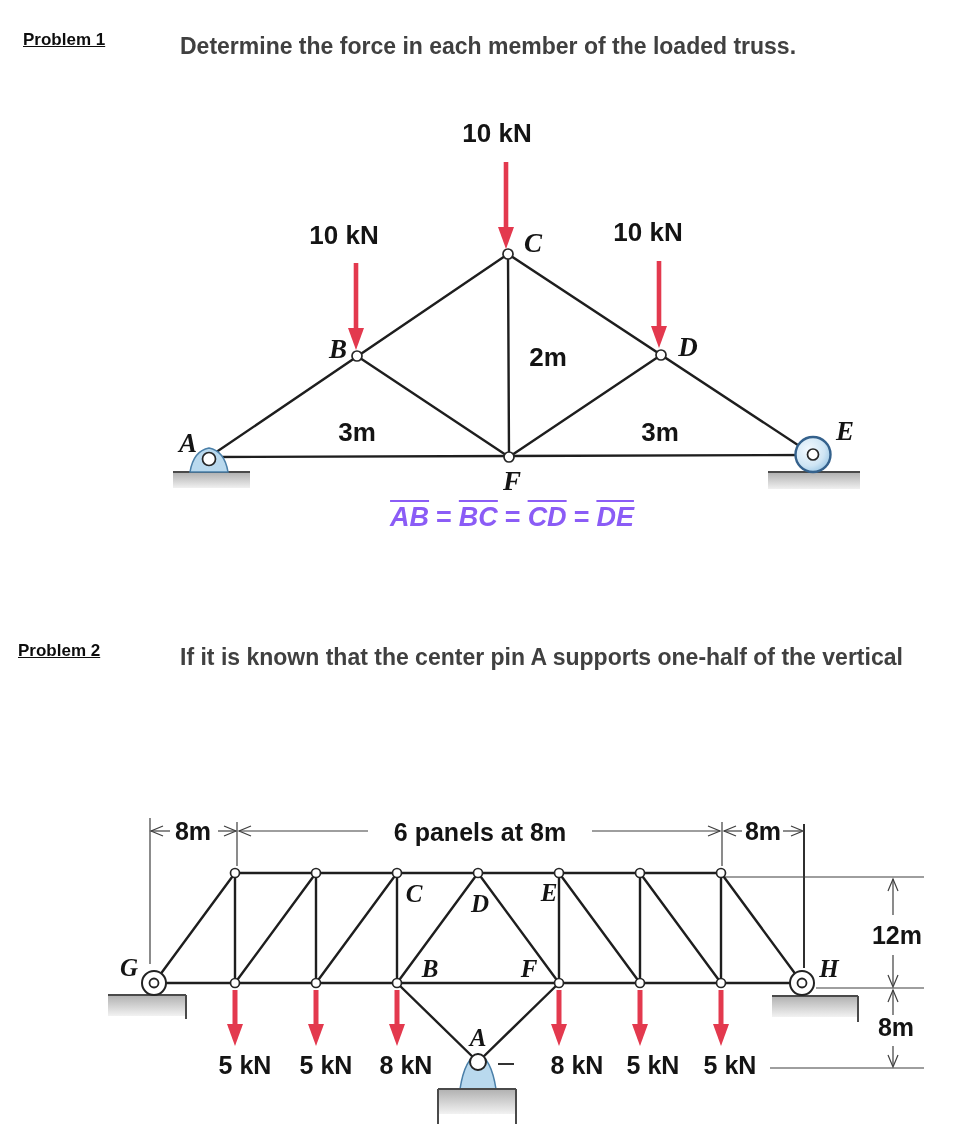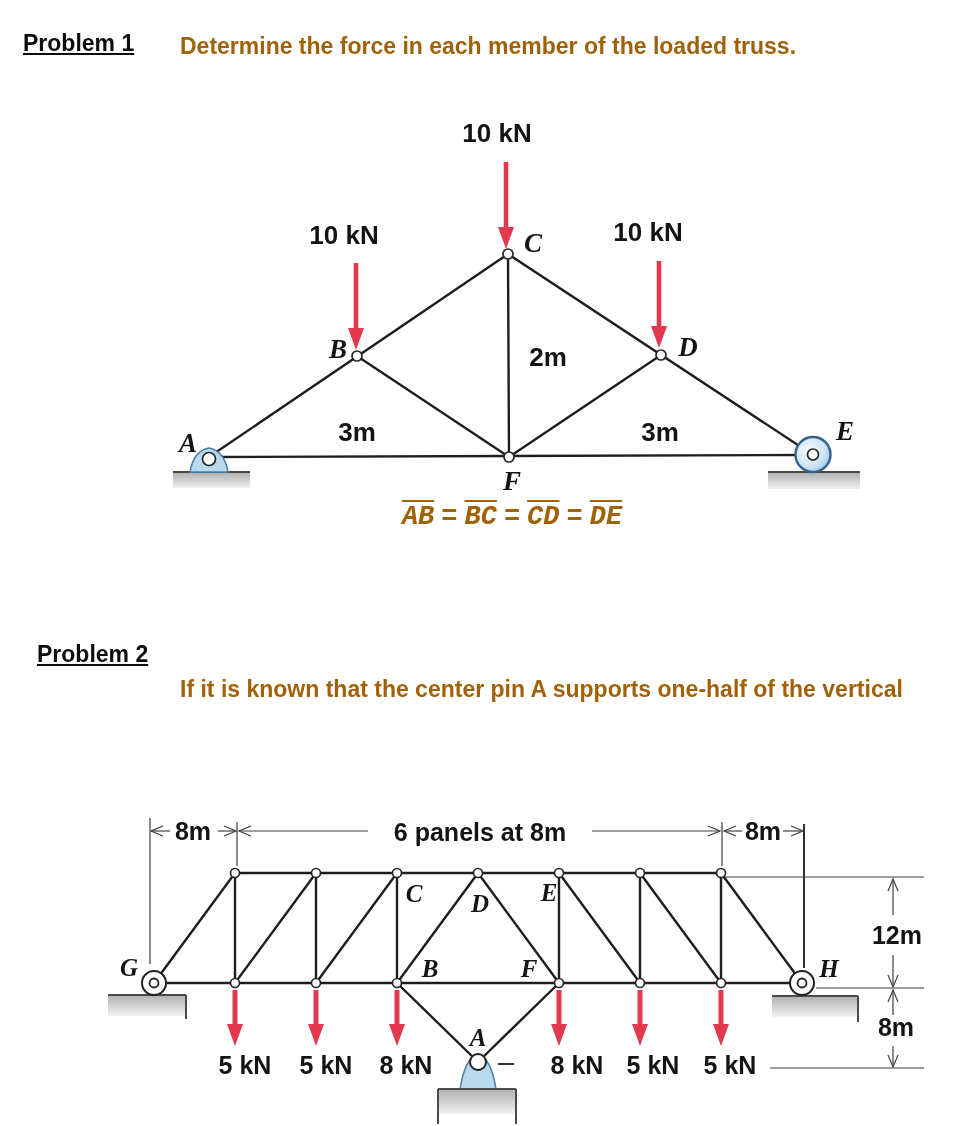--- a/index.html
+++ b/index.html
@@ -1,34 +1,34 @@
 <!DOCTYPE html>
 <html style="--accent_red: #e3394e; --support_blue: #b9d9ee; --support_blue_edge: #4a7fa8; --line_dark: #1e1e1e; --ground_gray: #bdbdbd;"><head>
 <meta charset="utf-8">
 <style>
   html,body{margin:0;padding:0;background:#fff;}
   body{width:976px;height:1126px;position:relative;overflow:hidden;
        font-family:"Liberation Sans",sans-serif;color:#111;}
   .abs{position:absolute;}
-  .heading{font-size:23px;font-weight:600;text-decoration:underline;color:#0d0d0d;}
-  .stmt{font-size:23px;font-weight:600;color:#a16207;line-height:32px;white-space:nowrap;}
+  .heading{font-size:17px;font-weight:600;text-decoration:underline;color:#0d0d0d;}
+  .stmt{font-size:23px;font-weight:600;color:#404040;line-height:32px;white-space:nowrap;}
   svg text{fill:#141414;}
   .nlab{font-family:"Liberation Serif",serif;font-style:italic;font-size:27px;font-weight:600;}
   .nlab2{font-family:"Liberation Serif",serif;font-style:italic;font-size:25px;font-weight:600;}
   .vlab{font-family:"Liberation Sans",sans-serif;font-size:26px;font-weight:600;}
   .vlab2{font-family:"Liberation Sans",sans-serif;font-size:25px;font-weight:600;}
   .member{stroke:var(--line_dark);stroke-width:2.4;stroke-linecap:round;fill:none;}
   .thin{stroke:#3f3f3f;stroke-width:1.2;fill:none;}
   .joint{fill:#fff;stroke:#262626;stroke-width:1.7;}
   .loadline{stroke:var(--accent_red);stroke-width:4.6;fill:none;}
   .loadline2{stroke:var(--accent_red);stroke-width:5;fill:none;}
   .loadhead{fill:var(--accent_red);}
   .gline{stroke:#4a4a4a;stroke-width:2;fill:none;}
   #equation{left:300px;top:502px;width:424px;text-align:center;
-            font-family:Liberation Mono, monospace;font-style:italic;font-size:27px;font-weight:600;color:#a16207;}
+            font-family:Liberation Sans, sans-serif;font-style:italic;font-size:27px;font-weight:600;color:#8b5cf6;}
   #equation .ov{text-decoration:overline;}
   #equation .eq{margin:0 7px;font-style:normal;}
 </style>
 </head>
 <body>
 
 <div class="abs heading" style="left:23px;top:30px;">Problem 1</div>
 <div class="abs stmt" style="left:180px;top:30px;">Determine the force in each member of the loaded truss.</div>
 
 <svg class="abs" style="left:100px;top:110px;" width="820" height="392" viewBox="100 110 820 392">
@@ -99,22 +99,22 @@
 
   <text class="vlab" x="548" y="366" text-anchor="middle">2m</text>
   <text class="vlab" x="357" y="441" text-anchor="middle">3m</text>
   <text class="vlab" x="660" y="441" text-anchor="middle">3m</text>
 </svg>
 
 <div id="equation" class="abs">
   <span class="ov">AB</span><span class="eq">=</span><span class="ov">BC</span><span class="eq">=</span><span class="ov">CD</span><span class="eq">=</span><span class="ov">DE</span>
 </div>
 
-<div class="abs heading" style="left:37px;top:641px;">Problem 2</div>
-<div class="abs stmt" style="left:180px;top:641px;margin-top:32px;">
+<div class="abs heading" style="left:18px;top:641px;">Problem 2</div>
+<div class="abs stmt" style="left:180px;top:641px;">
   <div>If it is known that the center pin A supports one-half of the vertical</div>
 </div>
 
 <svg class="abs" style="left:85px;top:808px;" width="860" height="318" viewBox="85 808 860 318">
   <defs>
     <linearGradient id="gnd2" x1="0" y1="0" x2="0" y2="1">
       <stop offset="0" stop-color="#b3b3b3"></stop>
         <stop offset="1" stop-color="#f2f2f2"></stop>
     </linearGradient>
   </defs>

